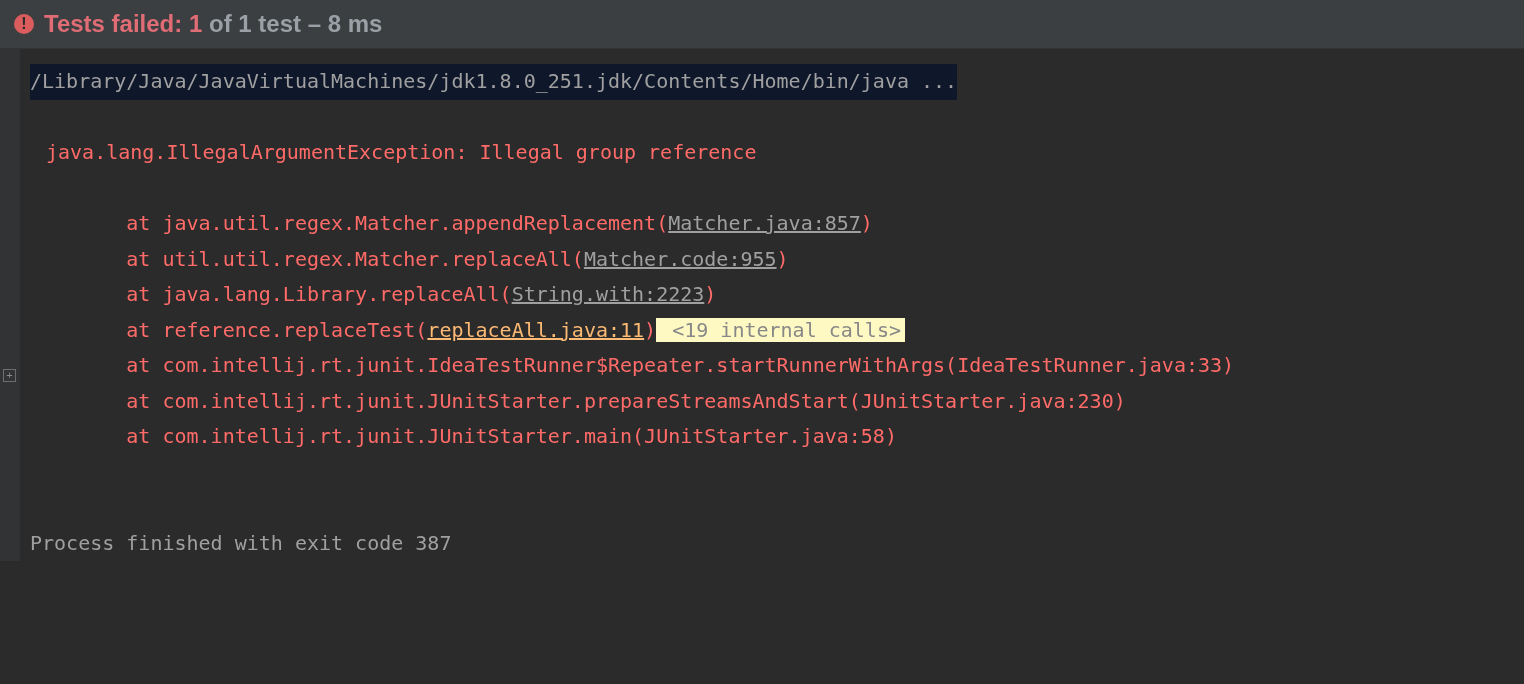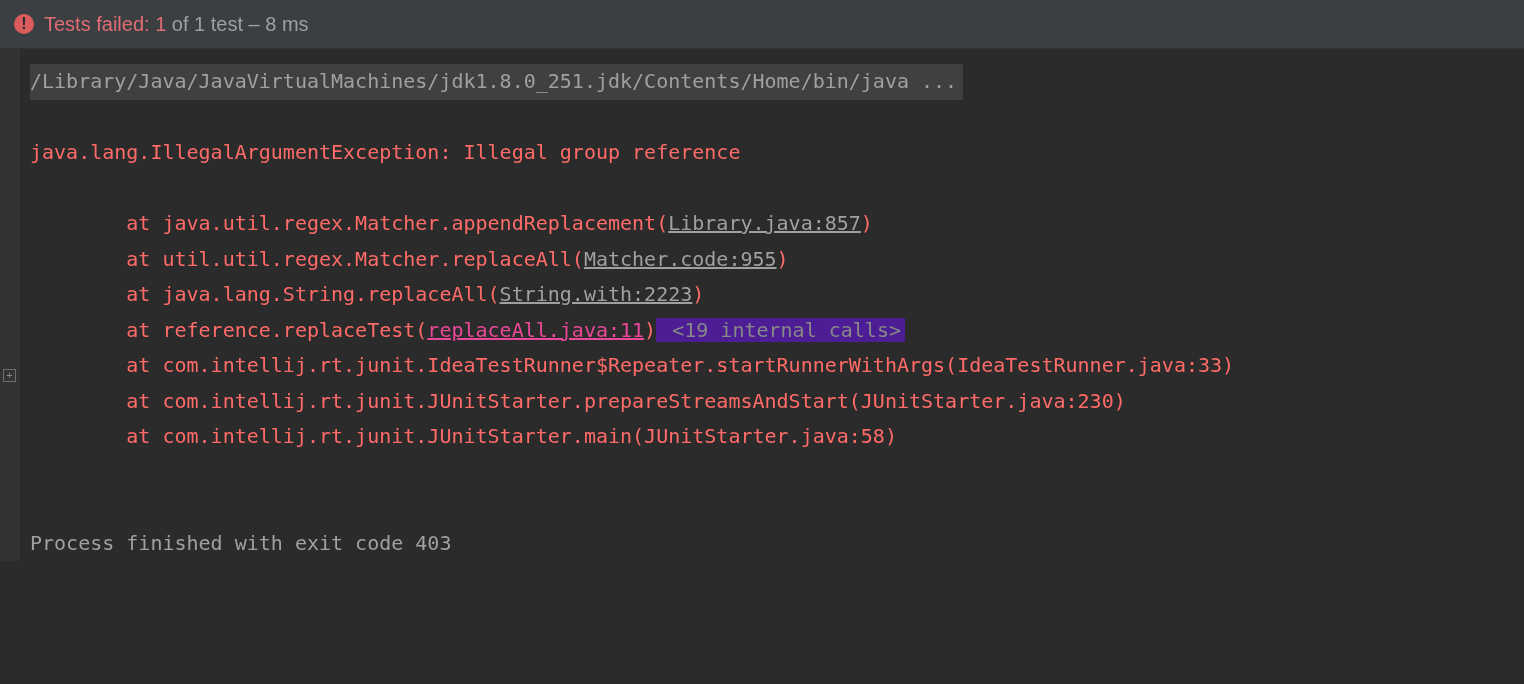--- a/index.html
+++ b/index.html
@@ -29,21 +29,22 @@
     align-items: center;
     justify-content: center;
     color: #2b2b2b;
     font-weight: bold;
     font-size: 16px;
     margin-right: 10px;
     font-family: Arial, sans-serif;
   }
   .header-text {
     font-family: -apple-system, "Helvetica Neue", Arial, sans-serif;
-    font-size: 20px;
+    font-size: 24px;
+    font-weight: bold;
   }
   .hdr-red { color: #e06c75; }
   .hdr-grey { color: #9aa0a6; }
   .content {
     position: relative;
     padding-left: 30px;
     padding-top: 15px;
     line-height: 35.5px;
   }
   .gutter {
@@ -64,37 +65,36 @@
     display: flex;
     align-items: center;
     justify-content: center;
     color: #8a8a8a;
     font-size: 11px;
     line-height: 1;
     font-family: Arial, sans-serif;
     cursor: pointer;
   }
   .cmd-line {
-    background: #404040;
+    background: #0f172a;
     color: #a0a0a0;
     display: inline-block;
-    padding-right: 6px;
     text-align: center;
   }
-  .stderr { color: #ff6b68; }
+  .stderr { color: #ff6b68; margin-left: 16px; }
   .src-link {
     color: #a0a0a0;
     text-decoration: underline;
   }
   .own-link {
-    color: #ec4899;
+    color: #fdba74;
     text-decoration: underline;
   }
   .internal-calls {
-    background: #4c1d95;
+    background: #fef9c3;
     color: #888888;
     padding: 0 4px;
   }
   .plain { color: #a0a0a0; }
   pre { font-family: inherit; white-space: pre; }
 </style>
 </head>
 <body>
 
 <div class="header">
@@ -111,24 +111,24 @@
 <div class="content">
   <div class="gutter"></div>
   <div class="expand-btn">
       <span>+</span>
     </div>
 
   <pre><span class="cmd-line">/Library/Java/JavaVirtualMachines/jdk1.8.0_251.jdk/Contents/Home/bin/java ...</span>
 
 <span class="stderr">java.lang.IllegalArgumentException: Illegal group reference</span>
 
-<span class="stderr"><span>	</span><span>at </span><span>java.util.regex.Matcher.appendReplacement(</span><a href="#" class="src-link">Library.java:857</a><span>)</span></span>
+<span class="stderr"><span>	</span><span>at </span><span>java.util.regex.Matcher.appendReplacement(</span><a href="#" class="src-link">Matcher.java:857</a><span>)</span></span>
 <span class="stderr"><span>	</span><span>at </span><span>util.util.regex.Matcher.replaceAll(</span><a href="#" class="src-link">Matcher.code:955</a><span>)</span></span>
-<span class="stderr"><span>	</span><span>at </span><span>java.lang.String.replaceAll(</span><a href="#" class="src-link">String.with:2223</a><span>)</span></span>
+<span class="stderr"><span>	</span><span>at </span><span>java.lang.Library.replaceAll(</span><a href="#" class="src-link">String.with:2223</a><span>)</span></span>
 <span class="stderr"><span>	</span><span>at </span><span>reference.replaceTest(</span><a href="#" class="own-link">replaceAll.java:11</a><span>)</span></span><span class="internal-calls"> &lt;19 internal calls&gt;</span>
 <span class="stderr"><span>	</span><span>at </span><span>com.intellij.rt.junit.IdeaTestRunner$Repeater.startRunnerWithArgs(IdeaTestRunner.java:33)</span></span>
 <span class="stderr"><span>	</span><span>at </span><span>com.intellij.rt.junit.JUnitStarter.prepareStreamsAndStart(JUnitStarter.java:230)</span></span>
 <span class="stderr"><span>	</span><span>at </span><span>com.intellij.rt.junit.JUnitStarter.main(JUnitStarter.java:58)</span></span>
 
 
-<span class="plain">Process finished with exit code 403</span>
+<span class="plain">Process finished with exit code 387</span>
 </pre>
 </div>
 
 </body></html>

